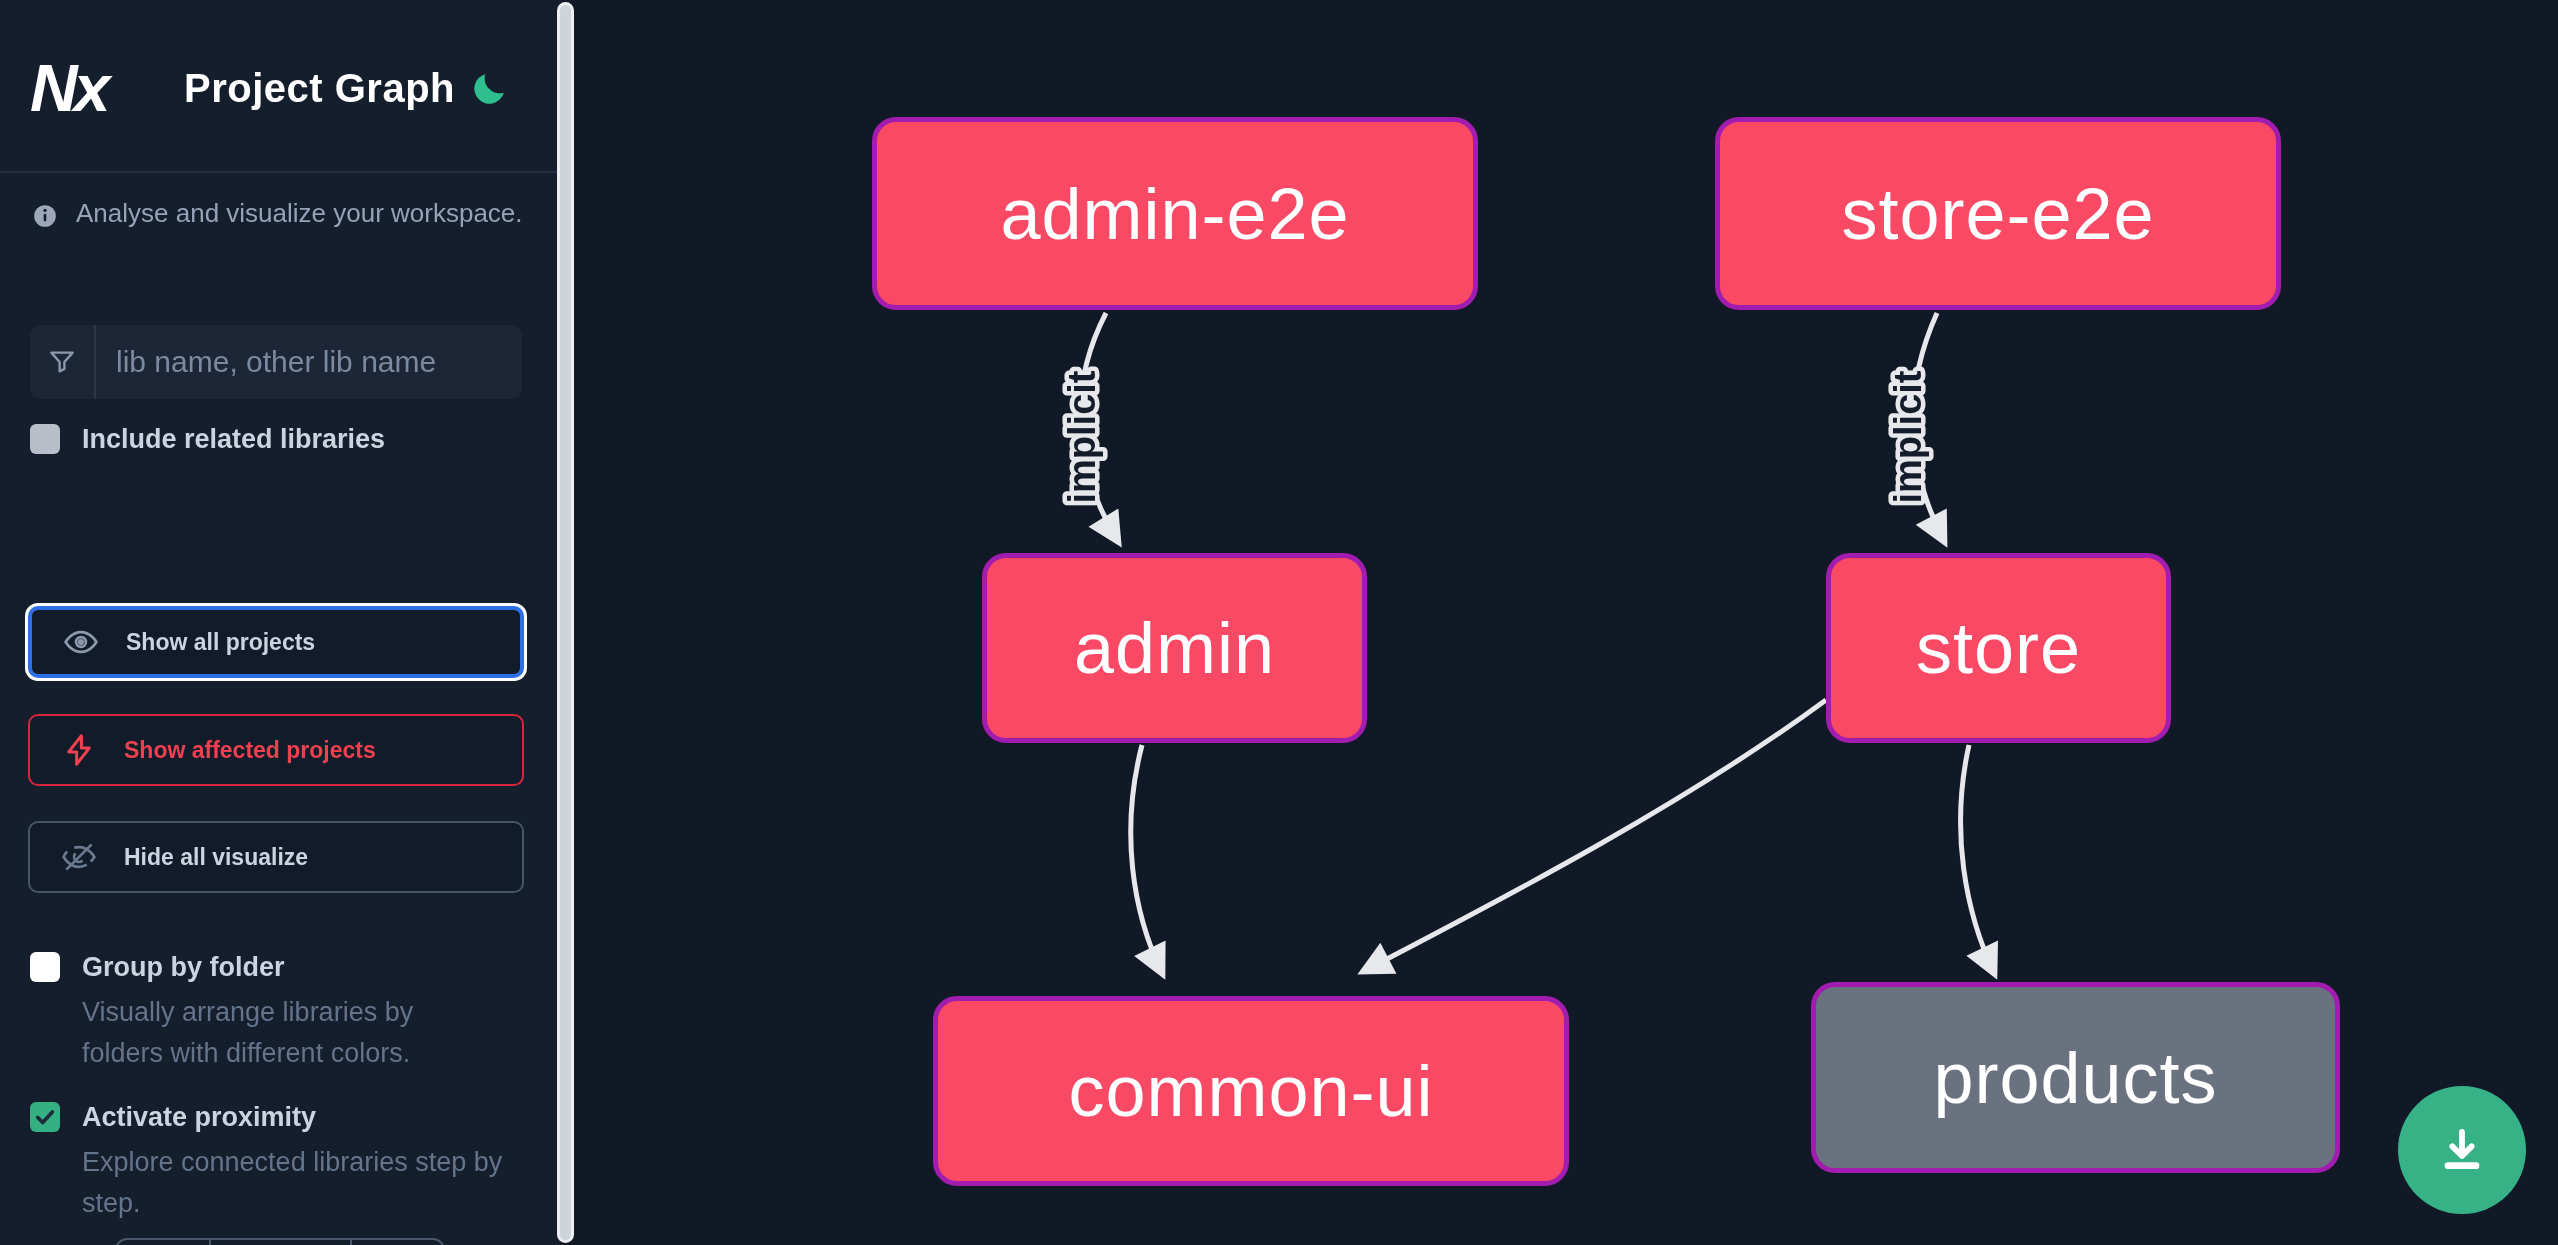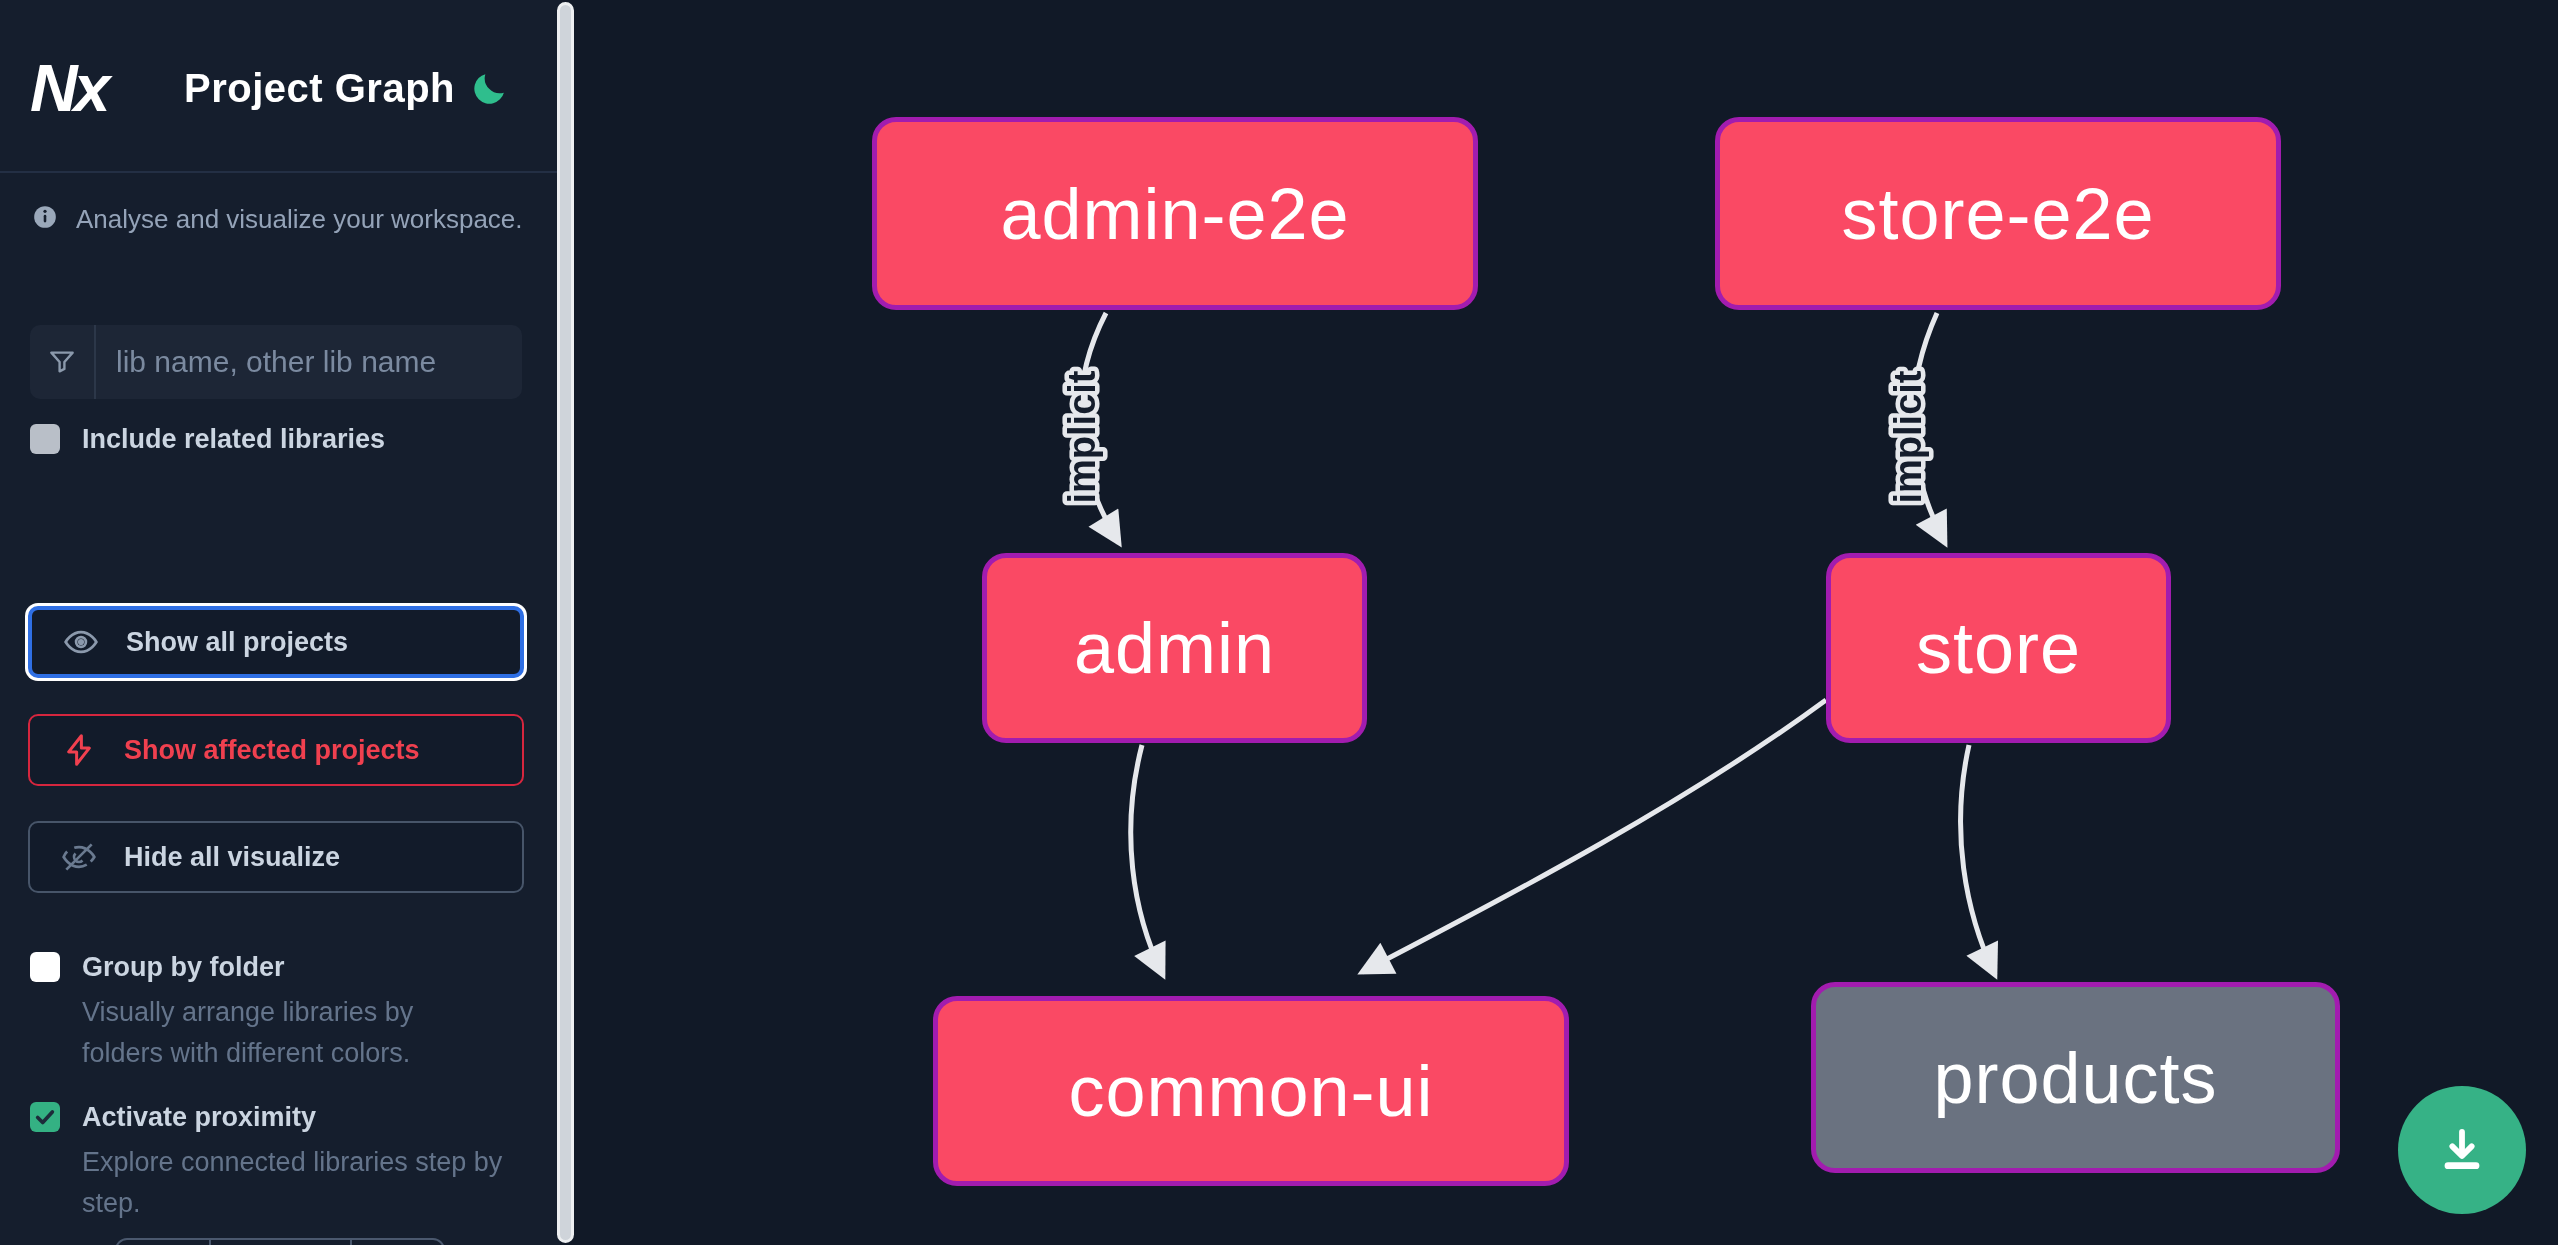--- a/index.html
+++ b/index.html
@@ -25,21 +25,21 @@
     position:absolute; left:30px; top:50px;
     font-size:66px; font-weight:800; color:#ffffff; letter-spacing:-4px;
     font-style:italic;
   }
   .app-title {
     position:absolute; left:184px; top:66px;
     font-size:40px; font-weight:700; color:#ffffff; letter-spacing:0.5px;
   }
   .theme-toggle { position:absolute; left:468px; top:68px; width:42px; height:42px; cursor:pointer; }
 
-  .info-row { position:absolute; left:32px; top:198px; display:flex; align-items:flex-start; gap:18px; width:500px;margin-top:6px; }
+  .info-row { position:absolute; left:32px; top:198px; display:flex; align-items:flex-end; gap:18px; width:500px; }
   .info-text { font-size:26px; color:#94a3b8; font-weight:500; }
 
   .search-box {
     position:absolute; left:30px; top:325px; width:492px; height:74px;
     background:#1d2636; border-radius:10px; display:flex; align-items:stretch; overflow:hidden;
   }
   .search-icon-cell {
     width:66px; display:flex; align-items:center; justify-content:center;
     border-right:2px solid #2c3749; flex:none;
   }
@@ -64,21 +64,21 @@
   }
   .toggle-desc {
     margin-left:52px; margin-top:8px; width:400px;
     font-size:27px; color:#64748b; line-height:41px; font-weight:400;
   }
 
   .sb-button {
     position:absolute; left:28px; width:496px; height:72px;
     background:#121b2a; border:2px solid #475569; border-radius:10px;
     display:flex; align-items:center; gap:26px; padding-left:30px;
-    font-size:27px; font-weight:700; color:#cbd5e1; cursor:pointer;
+    font-size:23px; font-weight:700; color:#cbd5e1; cursor:pointer;
   }
   .sb-button.focused {
     border:4px solid #2f6fe4;
     box-shadow:0 0 0 3px #ffffff;
   }
   .sb-button.affected { border:2px solid #d6263e; color:#f0404f; }
 
   .stepper-partial {
     position:absolute; left:115px; top:1238px; width:330px; height:26px;
     border:2px solid #4a586e; border-radius:12px 12px 0 0; display:flex;

